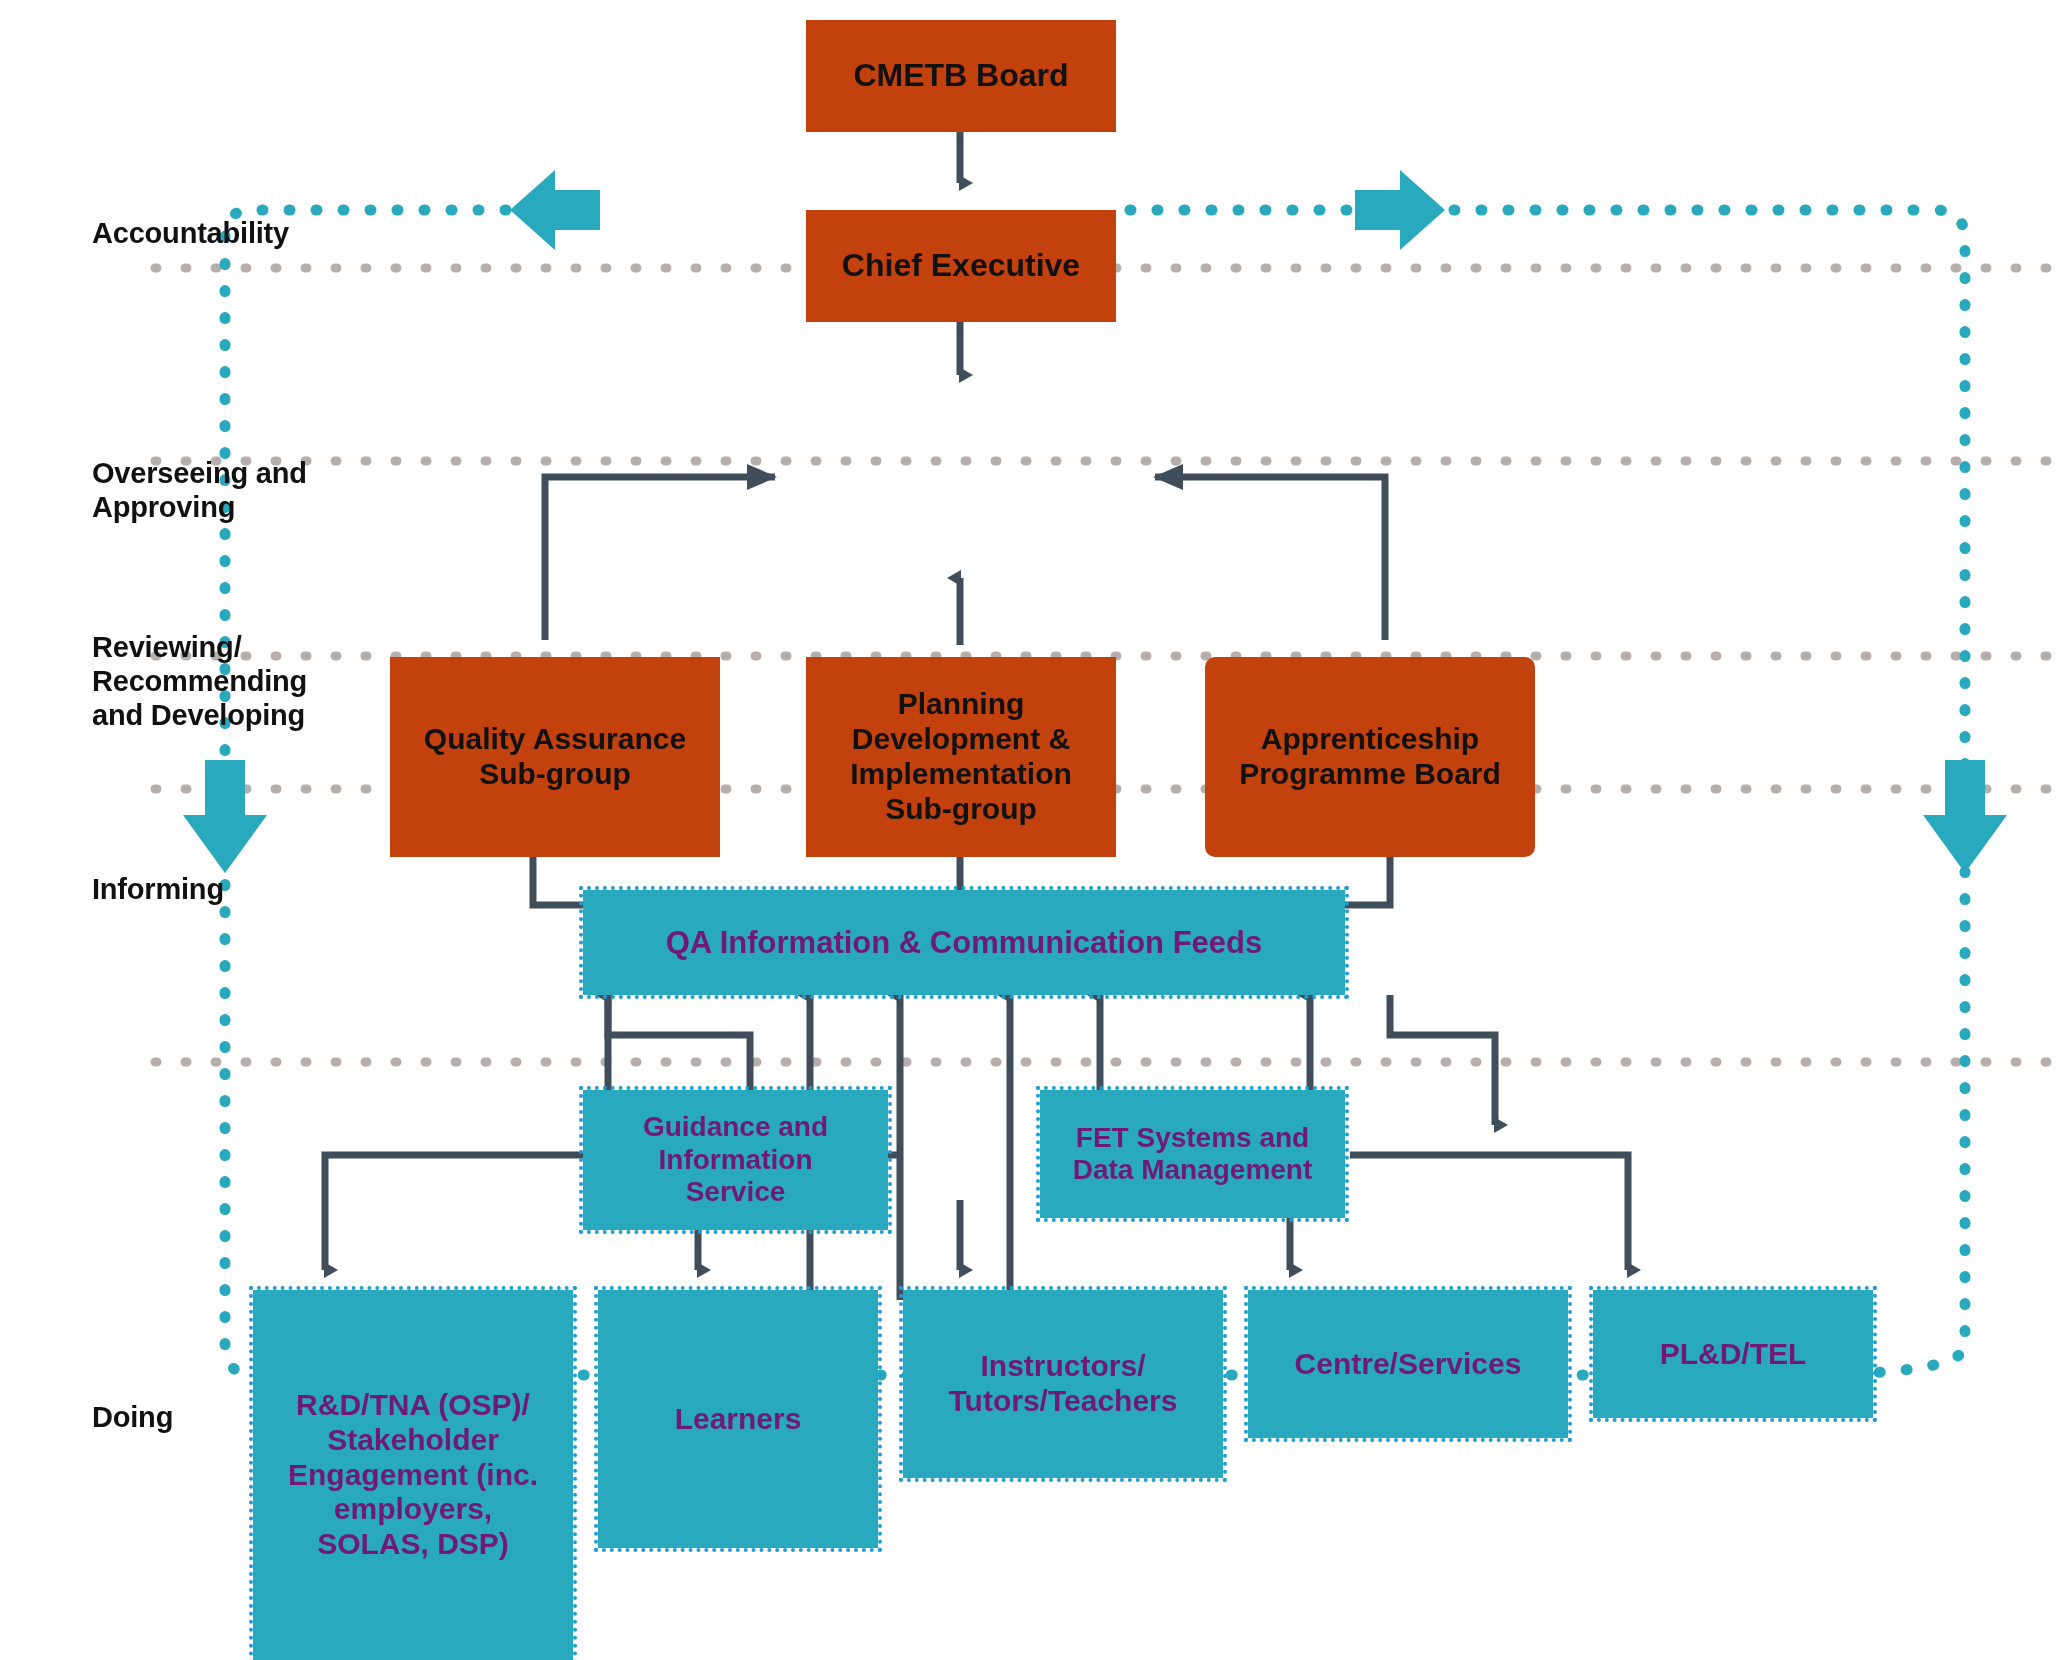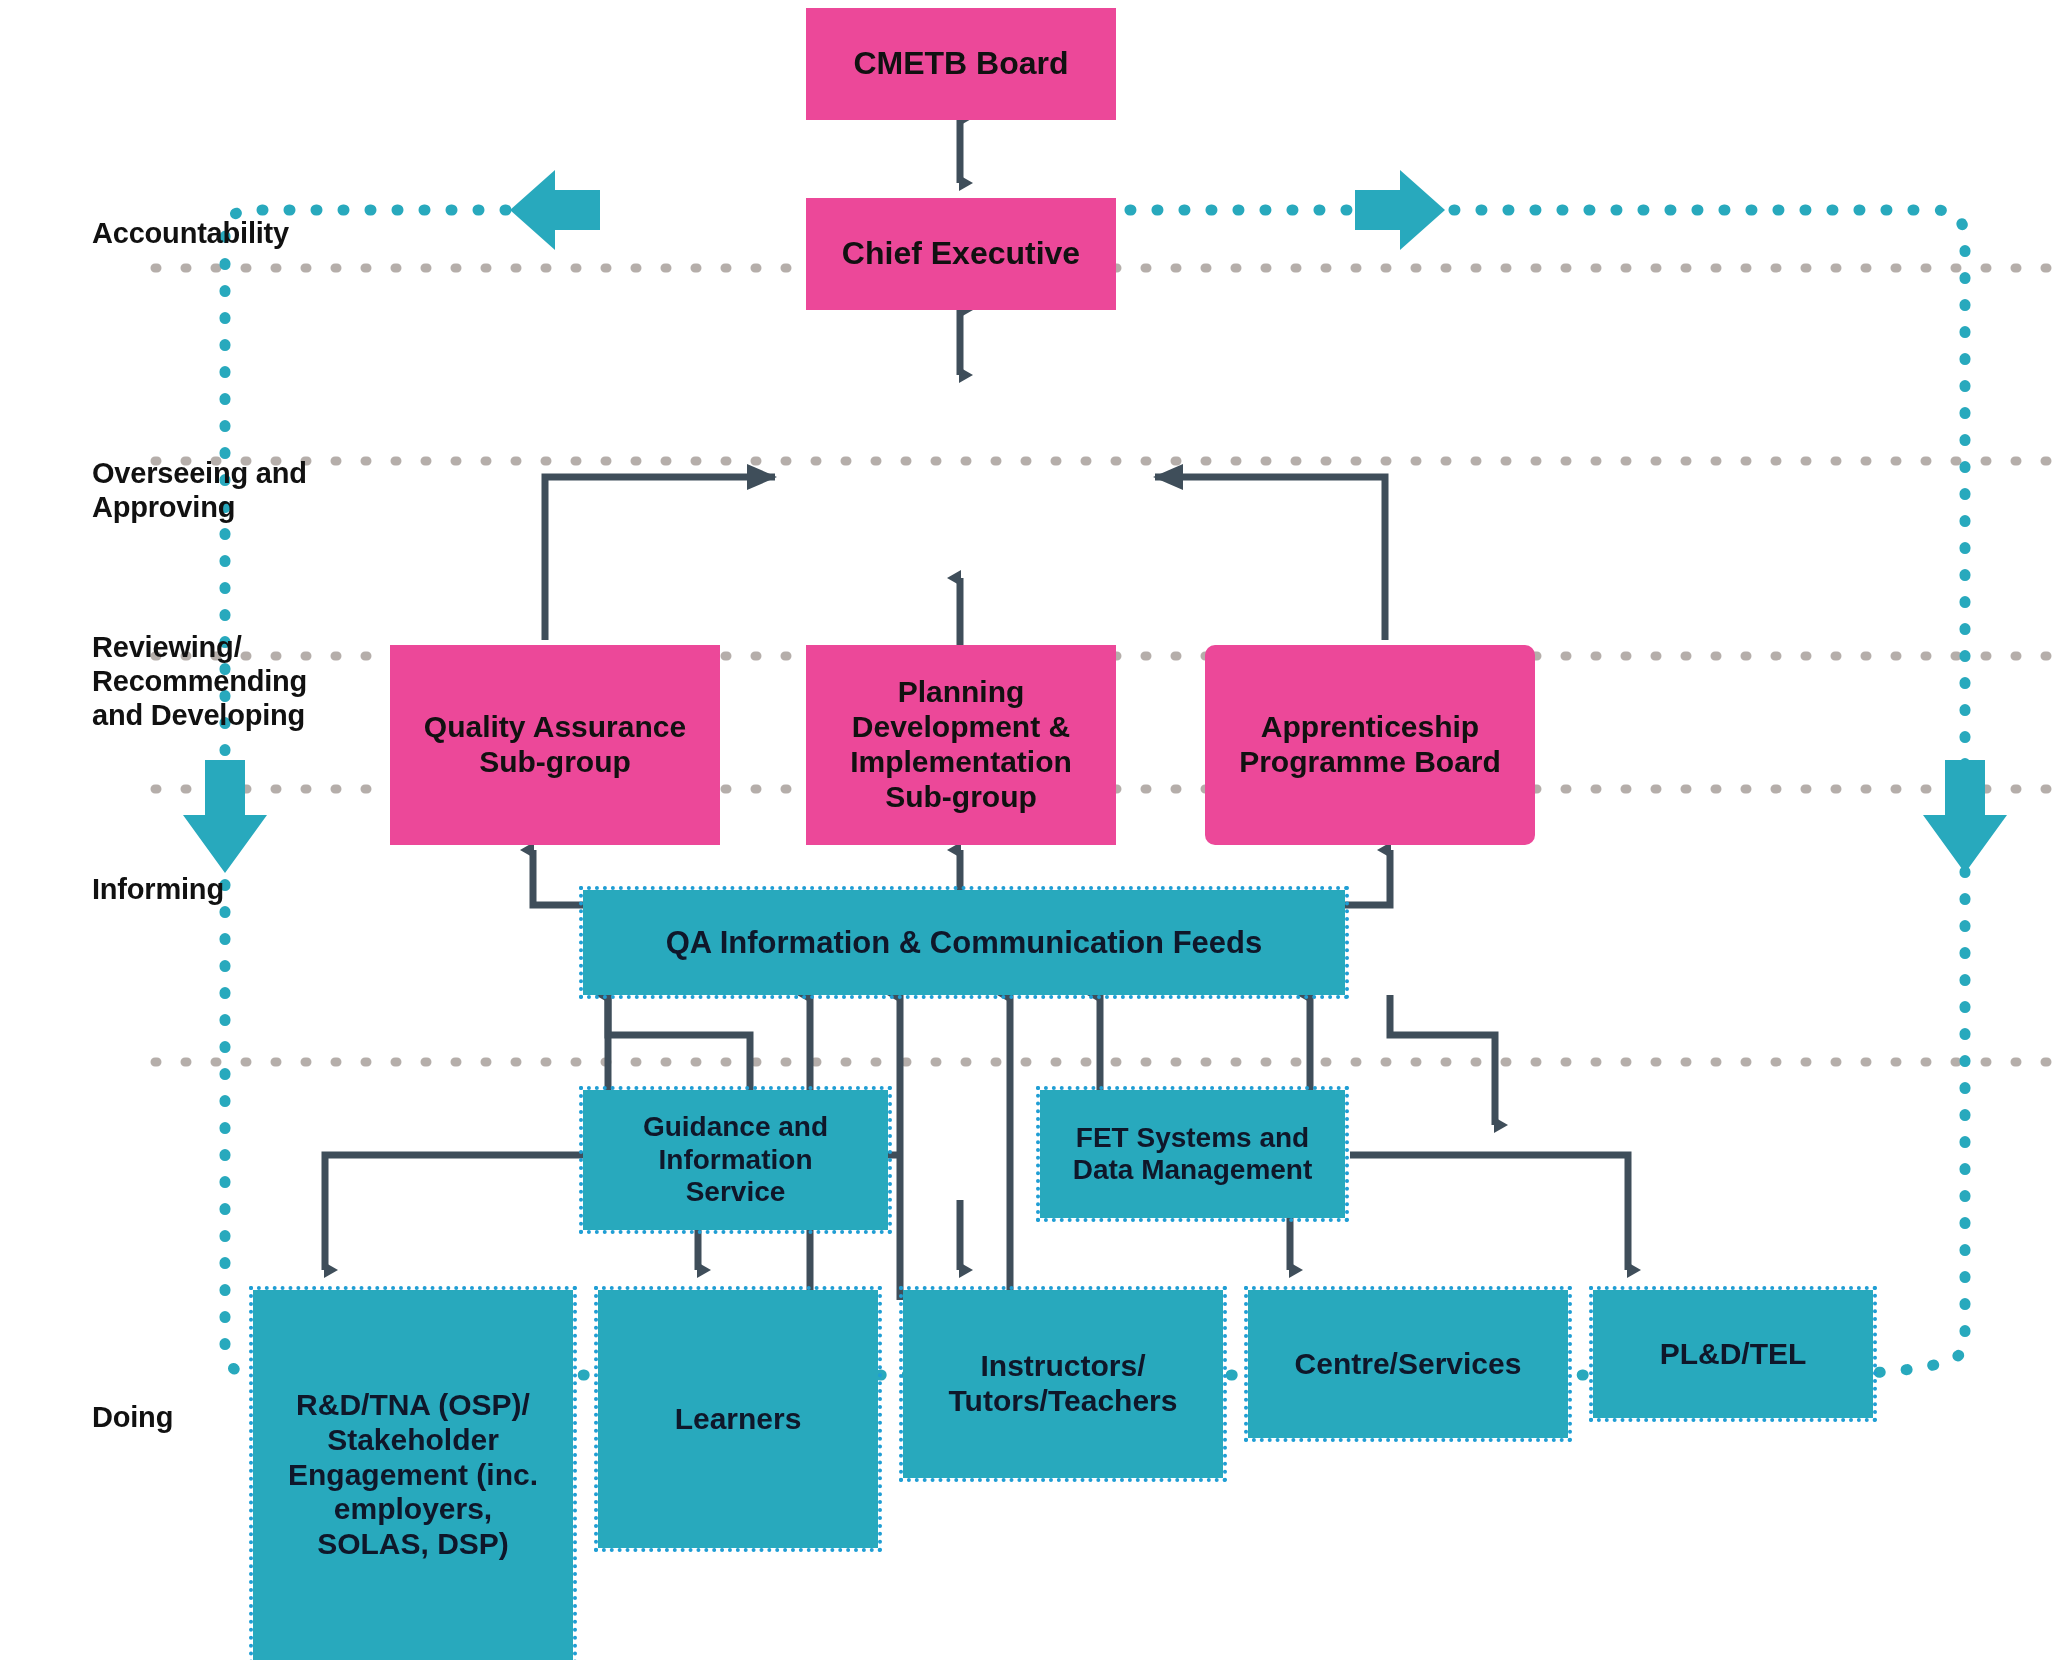--- a/index.html
+++ b/index.html
@@ -45,26 +45,27 @@
     text-align: center;
     font-weight: bold;
     box-sizing: border-box;
   }
   .node span {
     display: block;
     white-space: pre-line;
     line-height: 1.16;
   }
   .node-yellow {
-    background: #ec4899;
+    background: #c2410c;
     color: #111111;
+    margin-top: 12px;
   }
   .node-teal {
     background: #28a9bd;
-    color: #0f172a;
+    color: #701a75;
     outline: 4px dotted #1f9ed4;
     outline-offset: 0px;
   }
 </style>
 </head>
 <body>
 
 <div id="canvas">
 
   <svg id="wires" viewBox="0 0 2070 1660" xmlns="http://www.w3.org/2000/svg">

